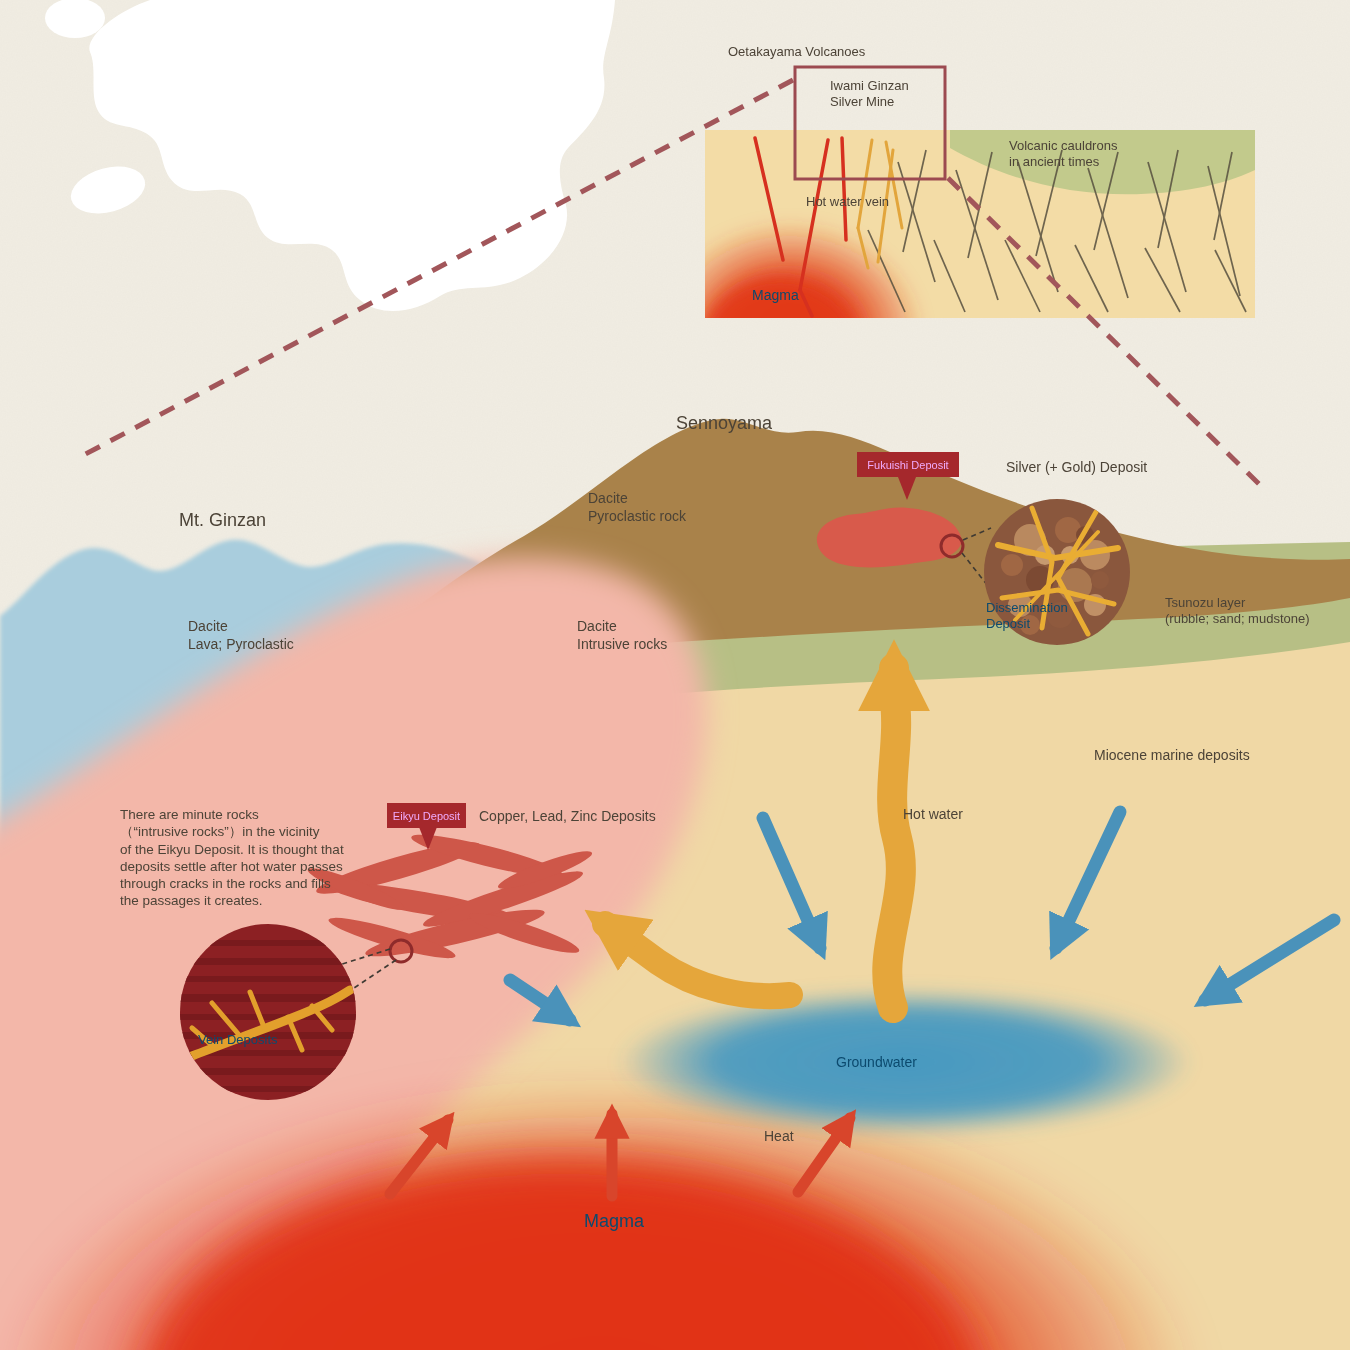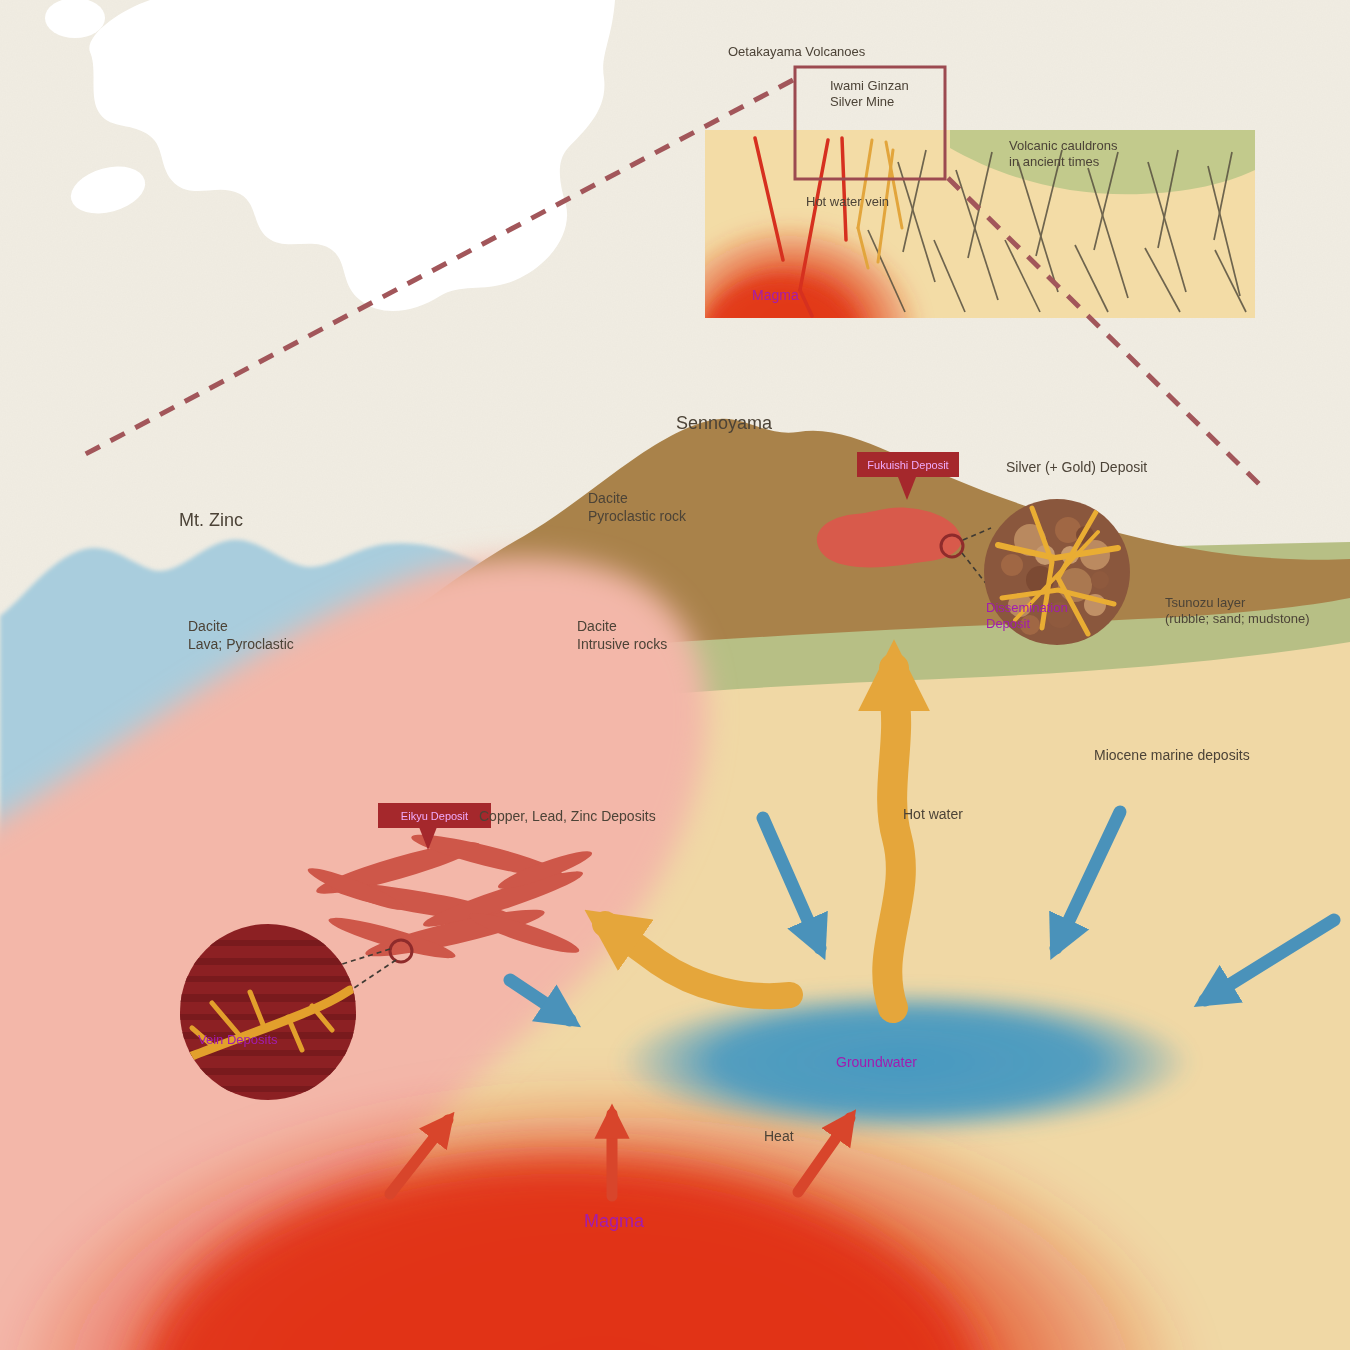--- a/index.html
+++ b/index.html
@@ -1,21 +1,21 @@
 <!DOCTYPE html>
 <html style="--paper: #f1ede3; --text: #4c4337; --badge: #a5282c; --magma: #e23817; --groundwater: #3f96c2; --hot-water: #e5a63b; --heat-arrow: #d8452b; --rain-arrow: #4a92ba; --pink-intrusive: #f3b7a9; --blue-mountain: #a9cddd; --green-layer: #b7bf85; --brown-mountain: #a9824a; --beige-deposits: #f0d8a5; --vein-circle: #8c2023;"><head>
 <meta charset="utf-8">
 <style>
   html,body{margin:0;padding:0;background:#e8e4d8;}
   .stage{position:relative;width:1350px;height:1350px;background:var(--paper,#f1ede3);overflow:hidden;
          font-family:"Liberation Sans",sans-serif;}
   .stage svg{position:absolute;left:0;top:0;}
   .lbl{position:absolute;font-size:14px;line-height:1.25;color:var(--text,#4c4337);white-space:pre-line;}
   .lbl.c{text-align:left;}
-  .lbl.w{color:#a21caf;}
+  .lbl.w{color:#0c4a6e;}
   .lbl.s13{font-size:13px;}
   .lbl.s15{font-size:18px;}
   .note{position:absolute;font-size:13.5px;line-height:1.28;color:var(--text,#4c4337);white-space:pre-line;}
   .badge{position:absolute;background:var(--badge,#a5282c);color:#f0abfc;font-size:11px;
          display:flex;align-items:center;justify-content:center;white-space:nowrap;}
 </style>
 </head>
 <body>
 
 <div class="stage">
@@ -262,37 +262,43 @@
 
 <div class="lbl s13" style="left:728px;top:44px;">Oetakayama Volcanoes</div>
 <div class="lbl s13 c" style="left:830px;top:78px;width:140px;">Iwami Ginzan
 Silver Mine</div>
 <div class="lbl s13 c" style="left:1009px;top:138px;width:160px;">Volcanic cauldrons
 in ancient times</div>
 <div class="lbl s13" style="left:806px;top:194px;">Hot water vein</div>
 <div class="lbl w" style="left:752px;top:287px;">Magma</div>
 
 <div class="lbl s15" style="left:676px;top:412px;">Sennoyama</div>
-<div class="lbl s15" style="left:179px;top:509px;">Mt. Zinc</div>
+<div class="lbl s15" style="left:179px;top:509px;">Mt. Ginzan</div>
 <div class="lbl" style="left:588px;top:490px;">Dacite
 Pyroclastic rock</div>
 <div class="lbl" style="left:188px;top:618px;">Dacite
 Lava; Pyroclastic</div>
 <div class="lbl" style="left:577px;top:618px;">Dacite
 Intrusive rocks</div>
 
 <div class="badge" style="left:857px;top:452px;width:102px;height:25px;">Fukuishi Deposit</div>
 <div class="lbl" style="left:1006px;top:459px;">Silver (+ Gold) Deposit</div>
 <div class="lbl s13 c w" style="left:986px;top:600px;width:142px;">Dissemination
 Deposit</div>
 <div class="lbl s13" style="left:1165px;top:595px;">Tsunozu layer
 (rubble; sand; mudstone)</div>
 <div class="lbl" style="left:1094px;top:747px;text-align:center;">Miocene marine deposits</div>
 
-<div class="badge" style="left:378px;top:803px;width:113px;height:25px;">Eikyu Deposit</div>
+<div class="note" style="left:120px;top:806px;width:256px;">There are minute rocks
+（“intrusive rocks”）in the vicinity
+of the Eikyu Deposit. It is thought that
+deposits settle after hot water passes
+through cracks in the rocks and fills
+the passages it creates.</div>
+<div class="badge" style="left:387px;top:803px;width:79px;height:25px;">Eikyu Deposit</div>
 <div class="lbl" style="left:479px;top:808px;">Copper, Lead, Zinc Deposits</div>
 <div class="lbl s13 c w" style="left:198px;top:1032px;width:144px;">Vein Deposits</div>
 
 <div class="lbl" style="left:903px;top:806px;">Hot water</div>
 <div class="lbl c w" style="left:836px;top:1054px;width:140px;">Groundwater</div>
 <div class="lbl" style="left:764px;top:1128px;">Heat</div>
 <div class="lbl s15 w" style="left:584px;top:1210px;">Magma</div>
 
 </div>
 

